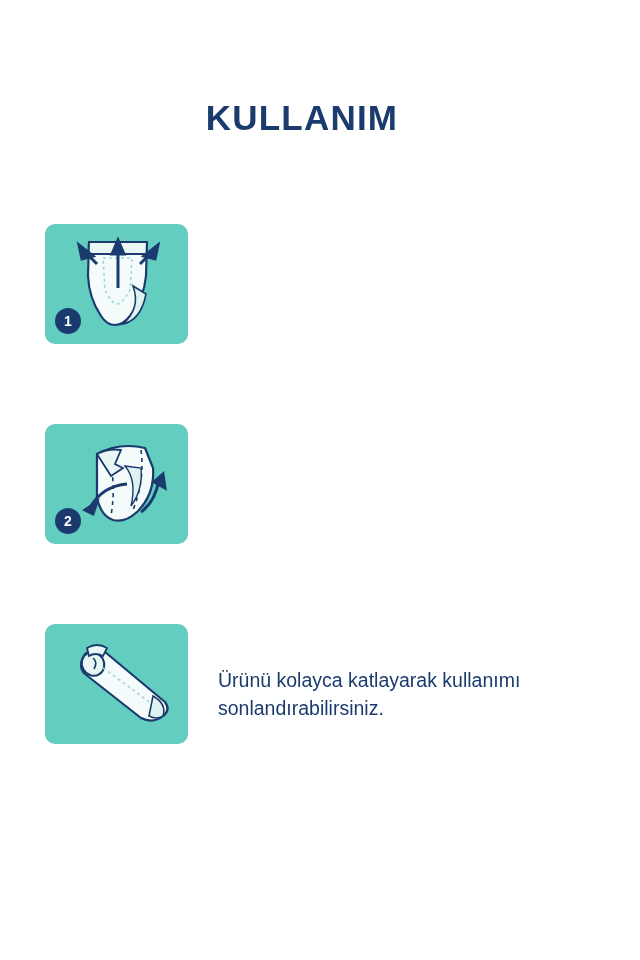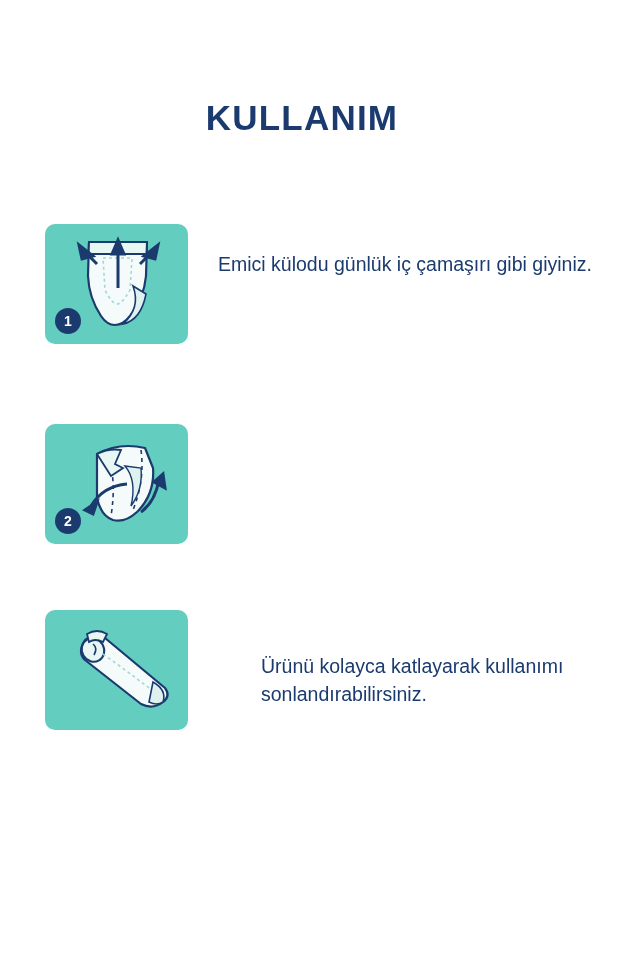--- a/index.html
+++ b/index.html
@@ -33,21 +33,21 @@
   }
   .step {
     position: absolute;
     left: 45px;
     width: 560px;
     display: flex;
     align-items: flex-start;
   }
   .step-1 { top: 224px; }
   .step-2 { top: 424px; }
-  .step-3 { top: 610px; gap: 43px; }
+  .step-3 { top: 624px; }
 
   .thumb {
     position: relative;
     width: 143px;
     height: 120px;
     background: #63cdbf;
     border-radius: 10px;
     flex: 0 0 auto;
     overflow: hidden;
   }
@@ -108,21 +108,20 @@
           <line x1="73" y1="64" x2="73" y2="26"></line>
           <polygon points="73,16 67,30 79,30"></polygon>
           <line x1="52" y1="40" x2="40" y2="28"></line>
           <polygon points="34,21 37,35 48,32"></polygon>
           <line x1="95" y1="40" x2="107" y2="28"></line>
           <polygon points="113,21 110,35 99,32"></polygon>
         </g>
       </svg>
       <div class="badge">1</div>
     </div>
-    <div class="step-text">Emici külodu günlük iç çamaşırı gibi giyiniz.</div>
   </div>
 
   <div class="step step-2">
     <div class="thumb">
       <svg viewBox="0 0 143 120" xmlns="http://www.w3.org/2000/svg">
 
         <path d="M52 30 Q74 18 100 24 L108 44 Q110 70 92 88 Q80 99 68 96 Q56 92 52 74 Z" fill="#f4fbfa" stroke="#1b3b6f" stroke-width="2.2" stroke-linejoin="round"></path>
 
         <path d="M62 30 Q72 54 66 92" fill="none" stroke="#1b3b6f" stroke-width="1.6" stroke-dasharray="4 4"></path>
         <path d="M96 26 Q100 56 88 86" fill="none" stroke="#1b3b6f" stroke-width="1.6" stroke-dasharray="4 4"></path>

